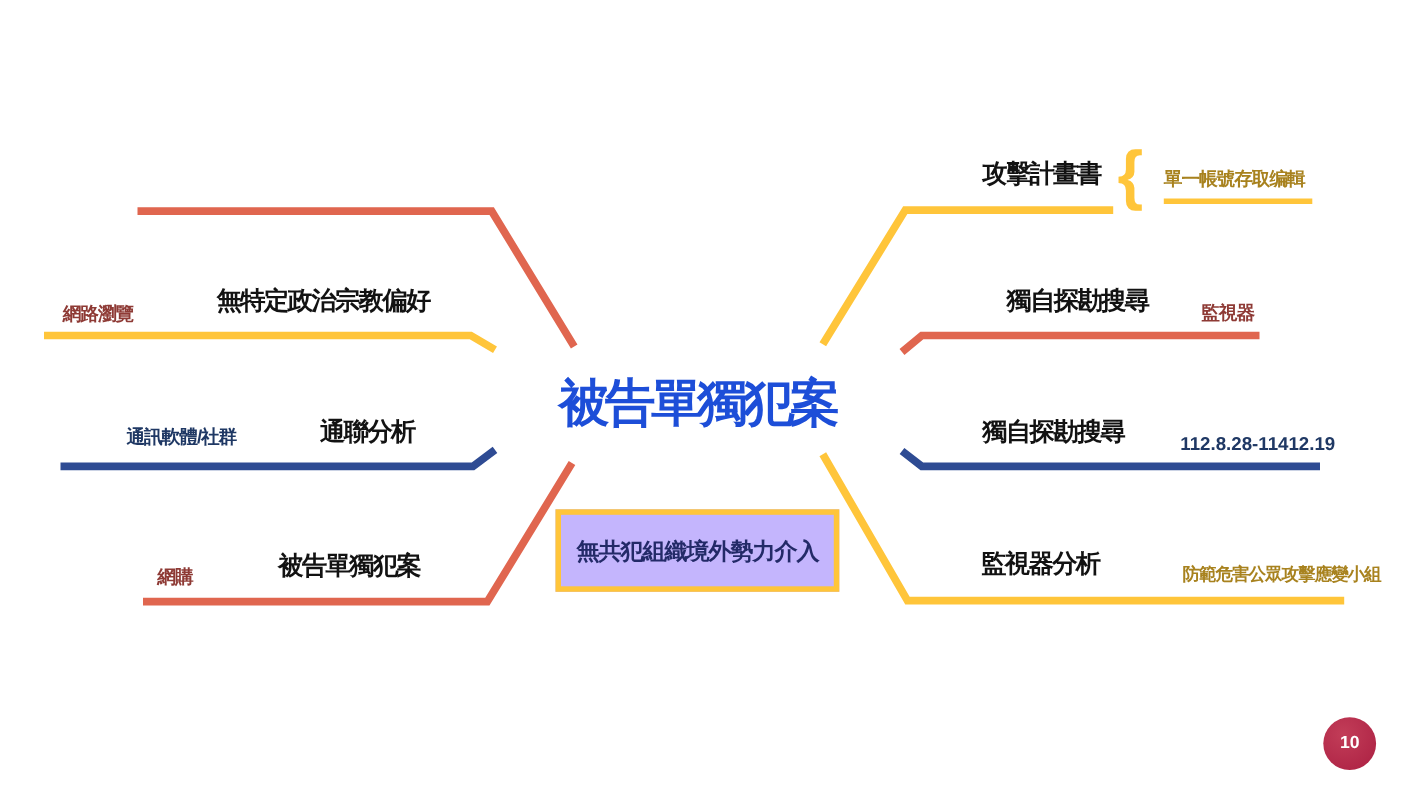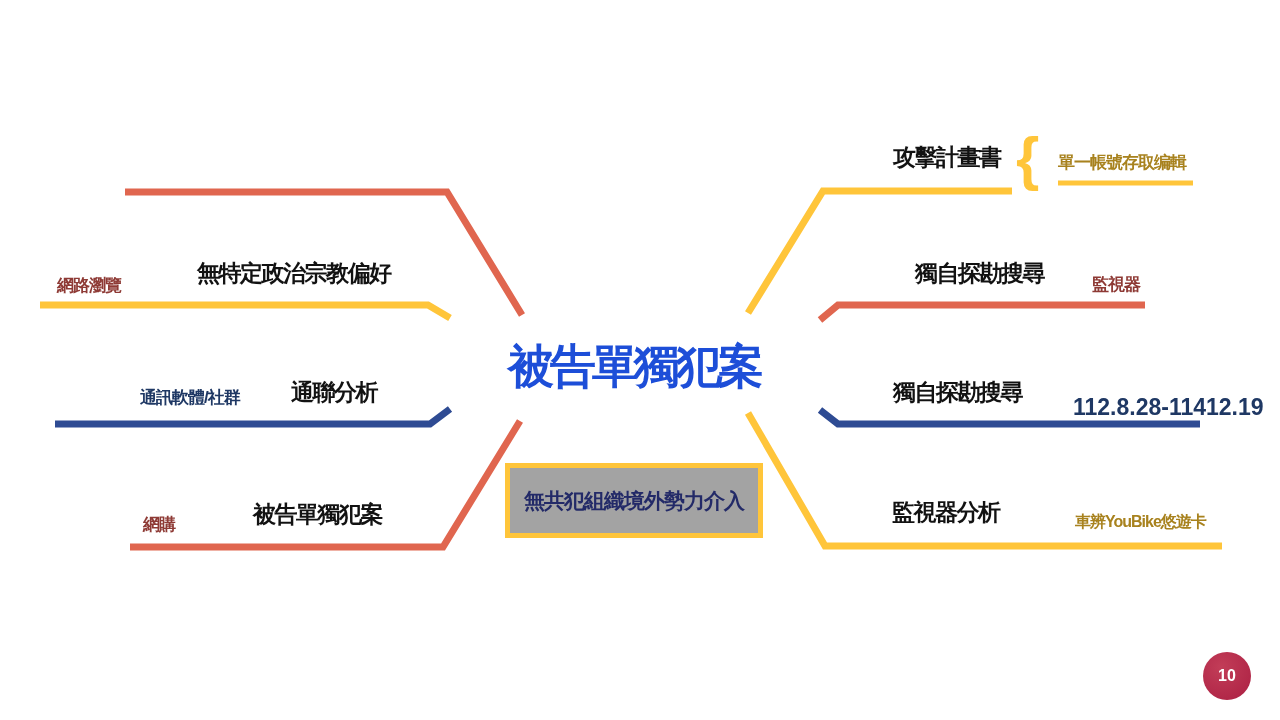--- a/index.html
+++ b/index.html
@@ -4,30 +4,30 @@
 <style>
   html,body { margin:0; padding:0; background:#ffffff; }
   .slide {
     position:relative; width:1280px; height:720px; background:#ffffff;
     overflow:hidden; font-family:"Liberation Sans","DejaVu Sans",sans-serif;
   }
   .abs { position:absolute; white-space:nowrap; }
   svg.lines { position:absolute; left:0; top:0; }
   .main-label { font-weight:bold; font-size:23px; letter-spacing:-1.5px; color:#121212; }
   .tag-red  { font-weight:bold; font-size:17px; letter-spacing:-1px; color:#8e3a35; }
-  .tag-blue { font-weight:bold; font-size:17px; letter-spacing:-1px; color:#1f3864;margin-left:25px; }
+  .tag-blue { font-weight:bold; font-size:17px; letter-spacing:-1px; color:#1f3864; }
   .tag-gold { font-weight:bold; font-size:17px; letter-spacing:-1px; color:#a8821e; }
-  .tag-navy { font-weight:bold; font-size:23px; color:#1f3864; }
+  .tag-navy { font-weight:bold; font-size:17px; color:#1f3864; }
   .center-title {
     left:500px; top:340px; width:268px; text-align:center;
     font-weight:bold; font-size:46px; letter-spacing:-4px; color:#1d4ed8; line-height:1.15;
   }
   .note-box {
     left:505px; top:463px; width:258px; height:75px; box-sizing:border-box;
-    border:5px solid #ffc53a; background:#a3a3a3;
+    border:5px solid #ffc53a; background:#c4b5fd;
     display:flex; align-items:center; justify-content:center;
     font-weight:bold; font-size:21px; letter-spacing:-1px; color:#232a68;
   }
   .brace { left:1016px; top:129px; font-size:60px; line-height:1; font-weight:bold; color:#ffc53a; }
   .page-badge {
     left:1203px; top:652px; width:48px; height:48px; border-radius:50%;
     background:radial-gradient(circle at 38% 32%, #c23d58, #ab1f42);
     display:flex; align-items:center; justify-content:center;
     color:#ffffff; font-weight:bold; font-size:16px;
   }
@@ -66,19 +66,19 @@
   <div class="abs brace">{</div>
   <div class="abs tag-gold" style="left:1058px; top:151px;text-align:center;">單一帳號存取编輯</div>
 
   <div class="abs main-label" style="left:895px; top:258px;margin-left:20px;">獨自探勘搜尋</div>
   <div class="abs tag-red" style="left:1092px; top:273px;">監視器</div>
 
   <div class="abs main-label" style="left:893px; top:377px;">獨自探勘搜尋</div>
   <div class="abs tag-navy" style="left:1073px; top:394px;">112.8.28-11412.19</div>
 
   <div class="abs main-label" style="left:892px; top:497px;">監視器分析</div>
-  <div class="abs tag-gold" style="left:1075px; top:512px; font-size:16px;">車辨YouBike悠遊卡</div>
+  <div class="abs tag-gold" style="left:1075px; top:512px; font-size:16px;">防範危害公眾攻擊應變小組</div>
 
   <div class="abs page-badge">
     <span>10</span>
   </div>
 
 </div>
 
 </body></html>

